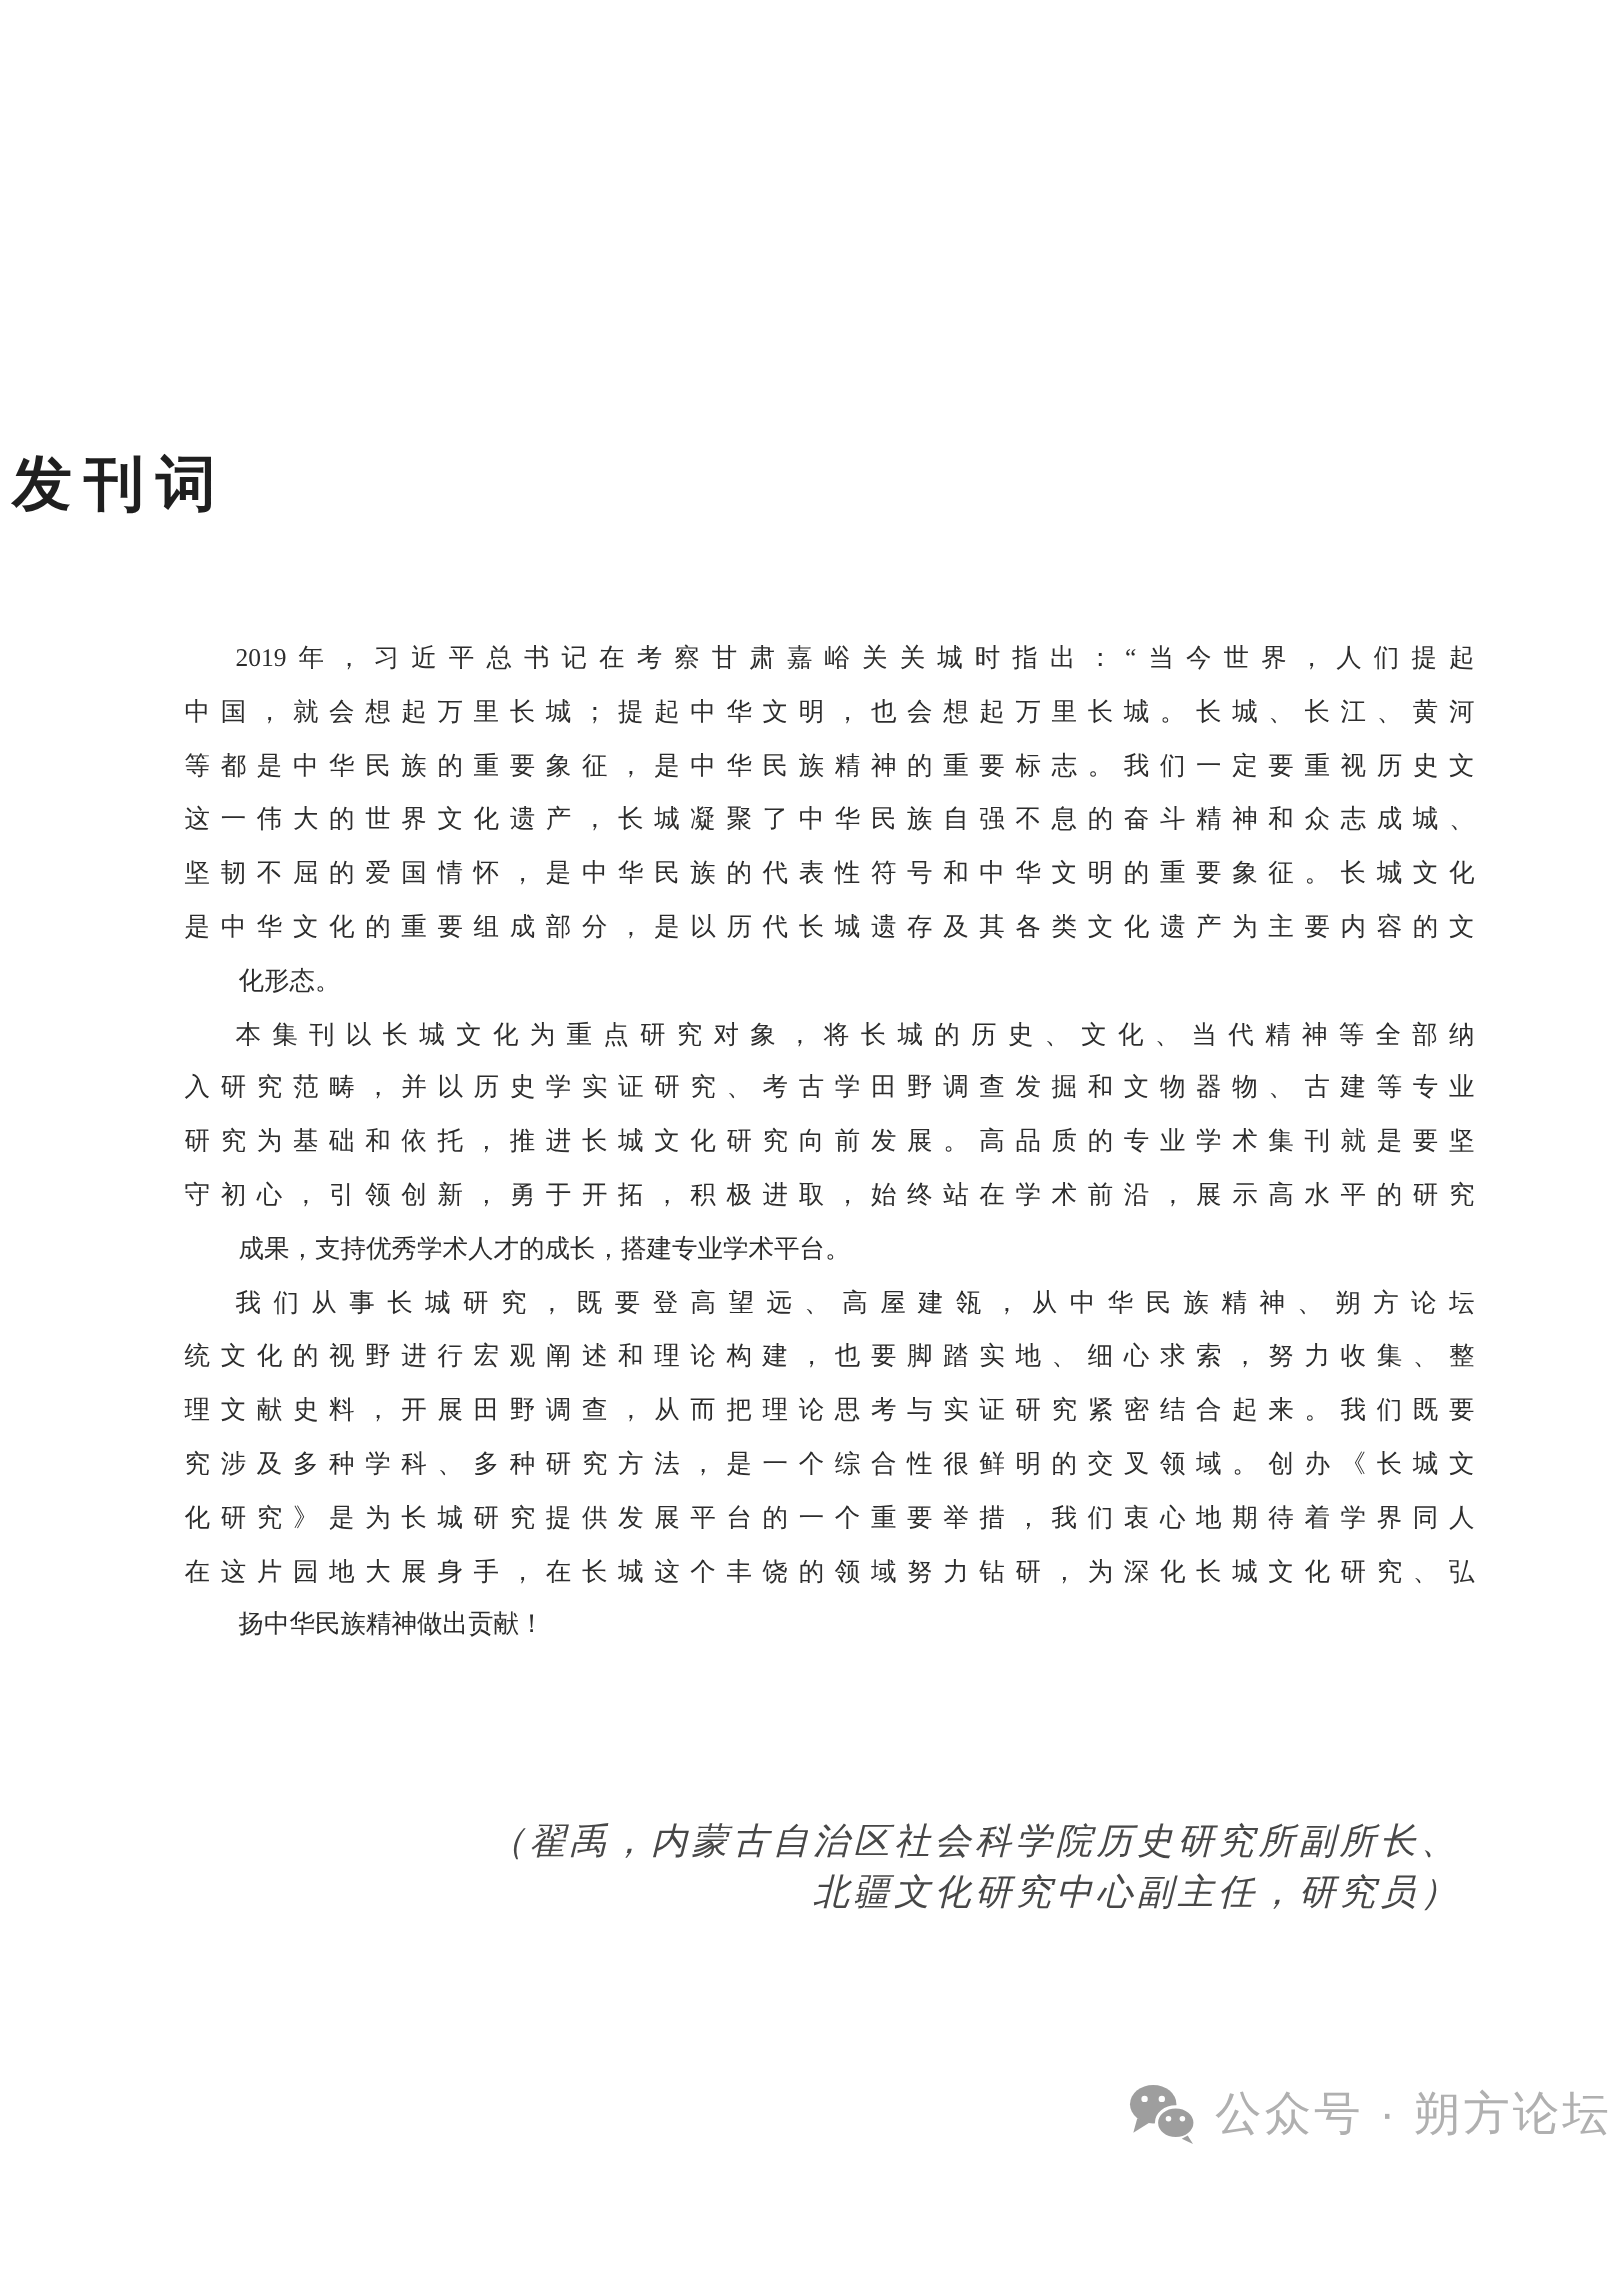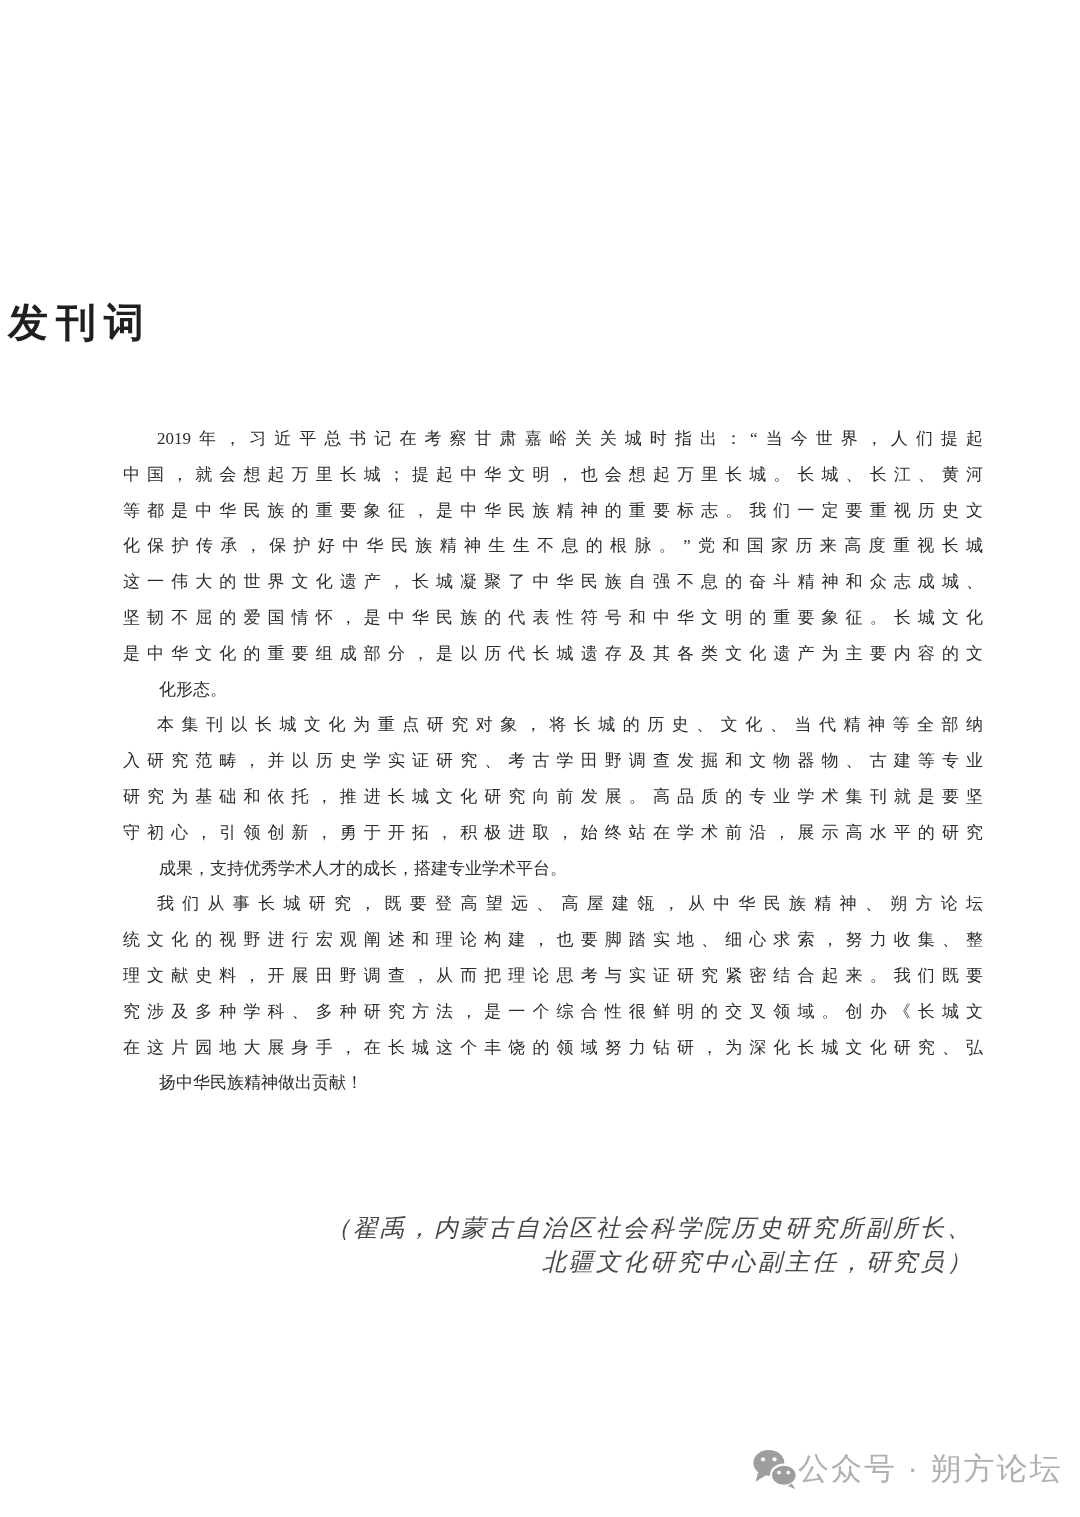--- a/index.html
+++ b/index.html
@@ -58,23 +58,24 @@
     text-align: right;
     font-style: italic;
     font-size: 24px;
     line-height: 34px;
     letter-spacing: 3px;
     color: var(--signature-text, #474747);
   }
   .watermark {
     position: absolute;
     left: 752px;
-    top: 1448px;
+    top: 1388px;
     display: flex;
     align-items: flex-end;
+    gap: 12px;
   }
   .watermark-text {
     font-family: "Liberation Sans", "DejaVu Sans", sans-serif;
     font-size: 31px;
     letter-spacing: 2px;
     color: var(--watermark-text, #b0b0b0);
     white-space: nowrap;
   }
   .wechat-icon svg {
     display: block;
@@ -84,34 +85,34 @@
 <body>
 
 <div class="page">
 
   <h1 class="doc-title">发刊词</h1>
 
   <div class="body-text">
       <div class="line indent">2019年，习近平总书记在考察甘肃嘉峪关关城时指出：“当今世界，人们提起</div>
       <div class="line">中国，就会想起万里长城；提起中华文明，也会想起万里长城。长城、长江、黄河</div>
       <div class="line">等都是中华民族的重要象征，是中华民族精神的重要标志。我们一定要重视历史文</div>
-      <div class="line">化保护传承，保护好中华民族精神生生不息的根脉。”党和国家历来高度重视长城</div>
       <div class="line">这一伟大的世界文化遗产，长城凝聚了中华民族自强不息的奋斗精神和众志成城、</div>
       <div class="line">坚韧不屈的爱国情怀，是中华民族的代表性符号和中华文明的重要象征。长城文化</div>
       <div class="line">是中华文化的重要组成部分，是以历代长城遗存及其各类文化遗产为主要内容的文</div>
       <div class="line last">化形态。</div>
       <div class="line indent">本集刊以长城文化为重点研究对象，将长城的历史、文化、当代精神等全部纳</div>
       <div class="line">入研究范畴，并以历史学实证研究、考古学田野调查发掘和文物器物、古建等专业</div>
       <div class="line">研究为基础和依托，推进长城文化研究向前发展。高品质的专业学术集刊就是要坚</div>
       <div class="line">守初心，引领创新，勇于开拓，积极进取，始终站在学术前沿，展示高水平的研究</div>
       <div class="line last">成果，支持优秀学术人才的成长，搭建专业学术平台。</div>
       <div class="line indent">我们从事长城研究，既要登高望远、高屋建瓴，从中华民族精神、朔方论坛</div>
       <div class="line">统文化的视野进行宏观阐述和理论构建，也要脚踏实地、细心求索，努力收集、整</div>
       <div class="line">理文献史料，开展田野调查，从而把理论思考与实证研究紧密结合起来。我们既要</div>
       <div class="line">究涉及多种学科、多种研究方法，是一个综合性很鲜明的交叉领域。创办《长城文</div>
+      <div class="line">化研究》是为长城研究提供发展平台的一个重要举措，我们衷心地期待着学界同人</div>
       <div class="line">在这片园地大展身手，在长城这个丰饶的领域努力钻研，为深化长城文化研究、弘</div>
       <div class="line last">扬中华民族精神做出贡献！</div>
     </div>
 
   <div class="signature">
     <div>（翟禹，内蒙古自治区社会科学院历史研究所副所长、</div>
     <div>北疆文化研究中心副主任，研究员）</div>
   </div>
 
   <div class="watermark">

